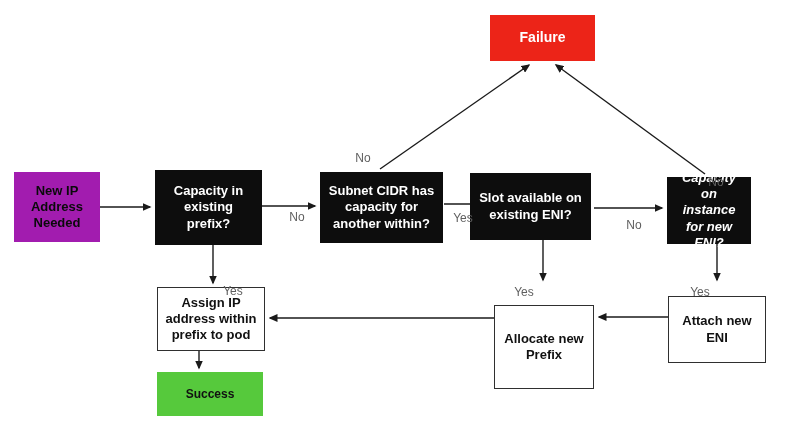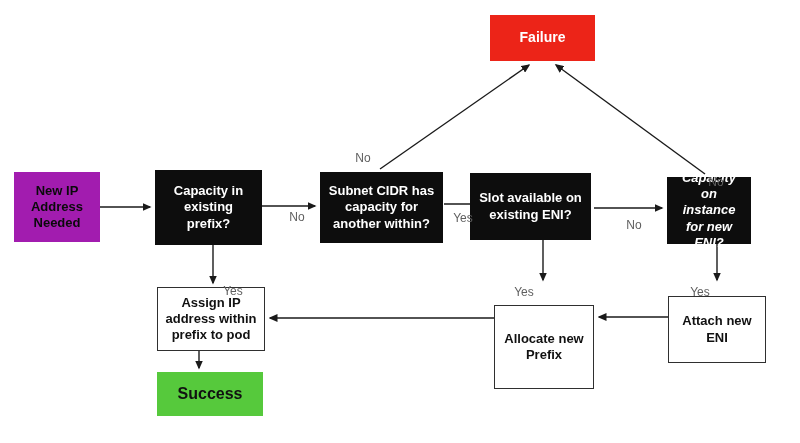--- a/index.html
+++ b/index.html
@@ -29,21 +29,21 @@
 
   #n-start{left:14px;top:172px;width:86px;height:70px;}
   #n-q1{left:155px;top:170px;width:107px;height:75px;}
   #n-q2{left:320px;top:172px;width:123px;height:71px;}
   #n-q3{left:470px;top:173px;width:121px;height:67px;}
   #n-q4{left:667px;top:177px;width:84px;height:67px;font-style:italic;}
   #n-failure{left:490px;top:15px;width:105px;height:46px;font-size:14px;font-weight:600;}
   #n-assign{left:157px;top:287px;width:108px;height:64px;text-align:center;}
   #n-allocate{left:494px;top:284px;width:100px;height:84px;margin-top:21px;}
   #n-attach{left:668px;top:296px;width:98px;height:67px;}
-  #n-success{left:157px;top:372px;width:106px;height:44px;font-size:16px;}
+  #n-success{left:157px;top:372px;width:106px;height:44px;font-size:12px;}
 
   .edge-label{
     position:absolute;
     font-size:12px;
     font-weight:400;
     color:#5f5f5f;
     transform:translate(-50%,-50%);
     white-space:nowrap;
     margin-top:26px;
   }

